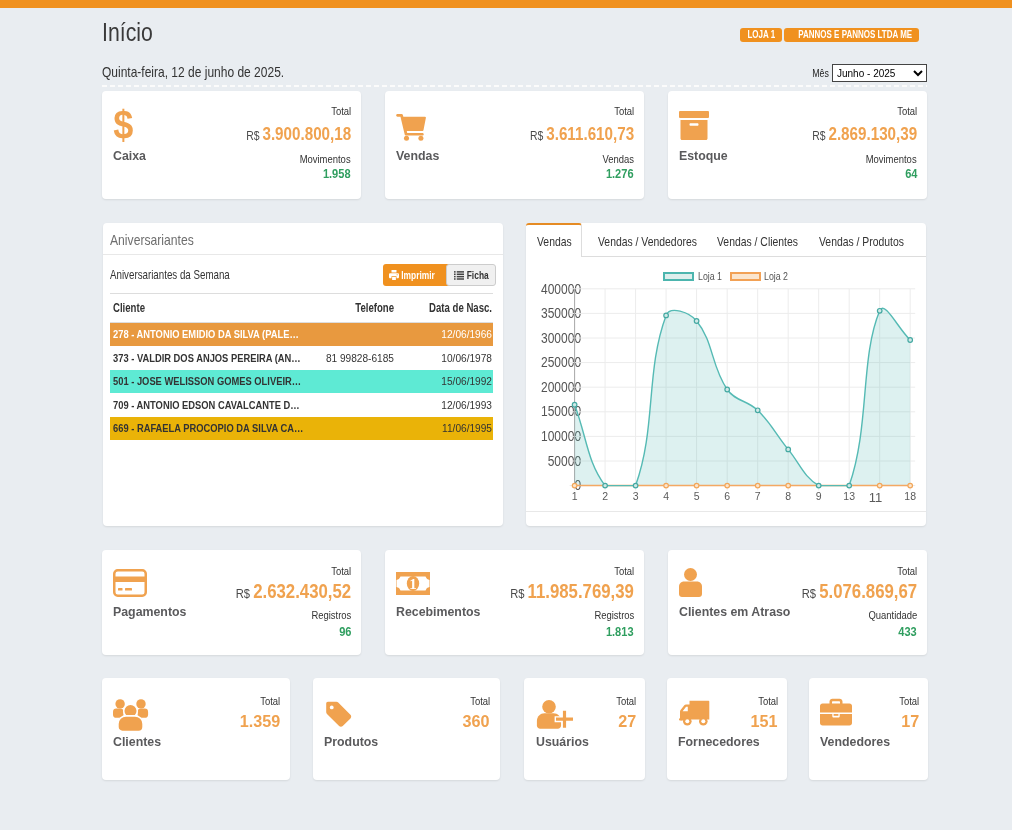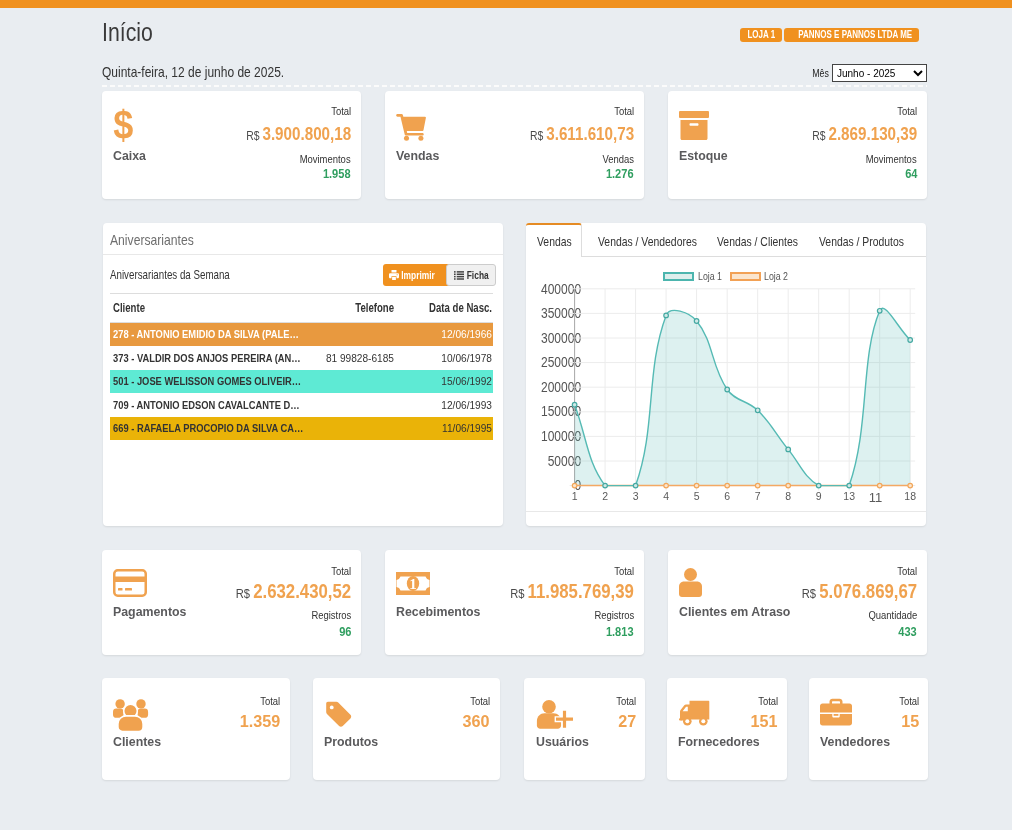--- a/index.html
+++ b/index.html
@@ -352,21 +352,21 @@
   <div class="abs" style="left:11px;top:20px;">
     <svg width="32" height="28" viewBox="0 0 32 28" fill="#f0a24f">
       <path d="M9.5 6 V3.6 C9.5 2 10.8 0.7 12.4 0.7 H19.6 C21.2 0.7 22.5 2 22.5 3.6 V6 H20 V3.9 C20 3.5 19.7 3.2 19.3 3.2 H12.7 C12.3 3.2 12 3.5 12 3.9 V6 Z"></path>
       <path d="M0 8 C0 6.6 1.1 5.5 2.5 5.5 H29.5 C30.9 5.5 32 6.6 32 8 V14.4 H0 Z"></path>
       <path d="M0 16 H12.3 V18.2 C12.3 18.9 12.9 19.5 13.6 19.5 H18.4 C19.1 19.5 19.7 18.9 19.7 18.2 V16 H32 V25 C32 26.4 30.9 27.5 29.5 27.5 H2.5 C1.1 27.5 0 26.4 0 25 Z"></path>
       <path d="M13.6 16 H18.4 V17.8 H13.6 Z"></path>
     </svg>
   </div>
   <div class="abs card-label tL" style="left:11px;top:56px;">Vendedores</div>
   <div class="abs tot-label tR" style="right:9px;top:16.5px;">Total</div>
-  <div class="abs tR" style="right:9px;top:34px;font-size:16.5px;font-weight:bold;color:#f0a24f;transform:scaleX(0.98);">15</div>
+  <div class="abs tR" style="right:9px;top:34px;font-size:16.5px;font-weight:bold;color:#f0a24f;transform:scaleX(0.98);">17</div>
 </div>
 
 <style>
 .cn { font-weight:bold; padding:0 3px; text-align:left; }
 .tel, .dt { text-align:right; padding:0 1px; }
 .dt { padding:0 1px 0 0; }
 .tel div, .dt div { transform:scaleX(0.92); }
 .cn div { transform:scaleX(0.85); }
 </style>
 

